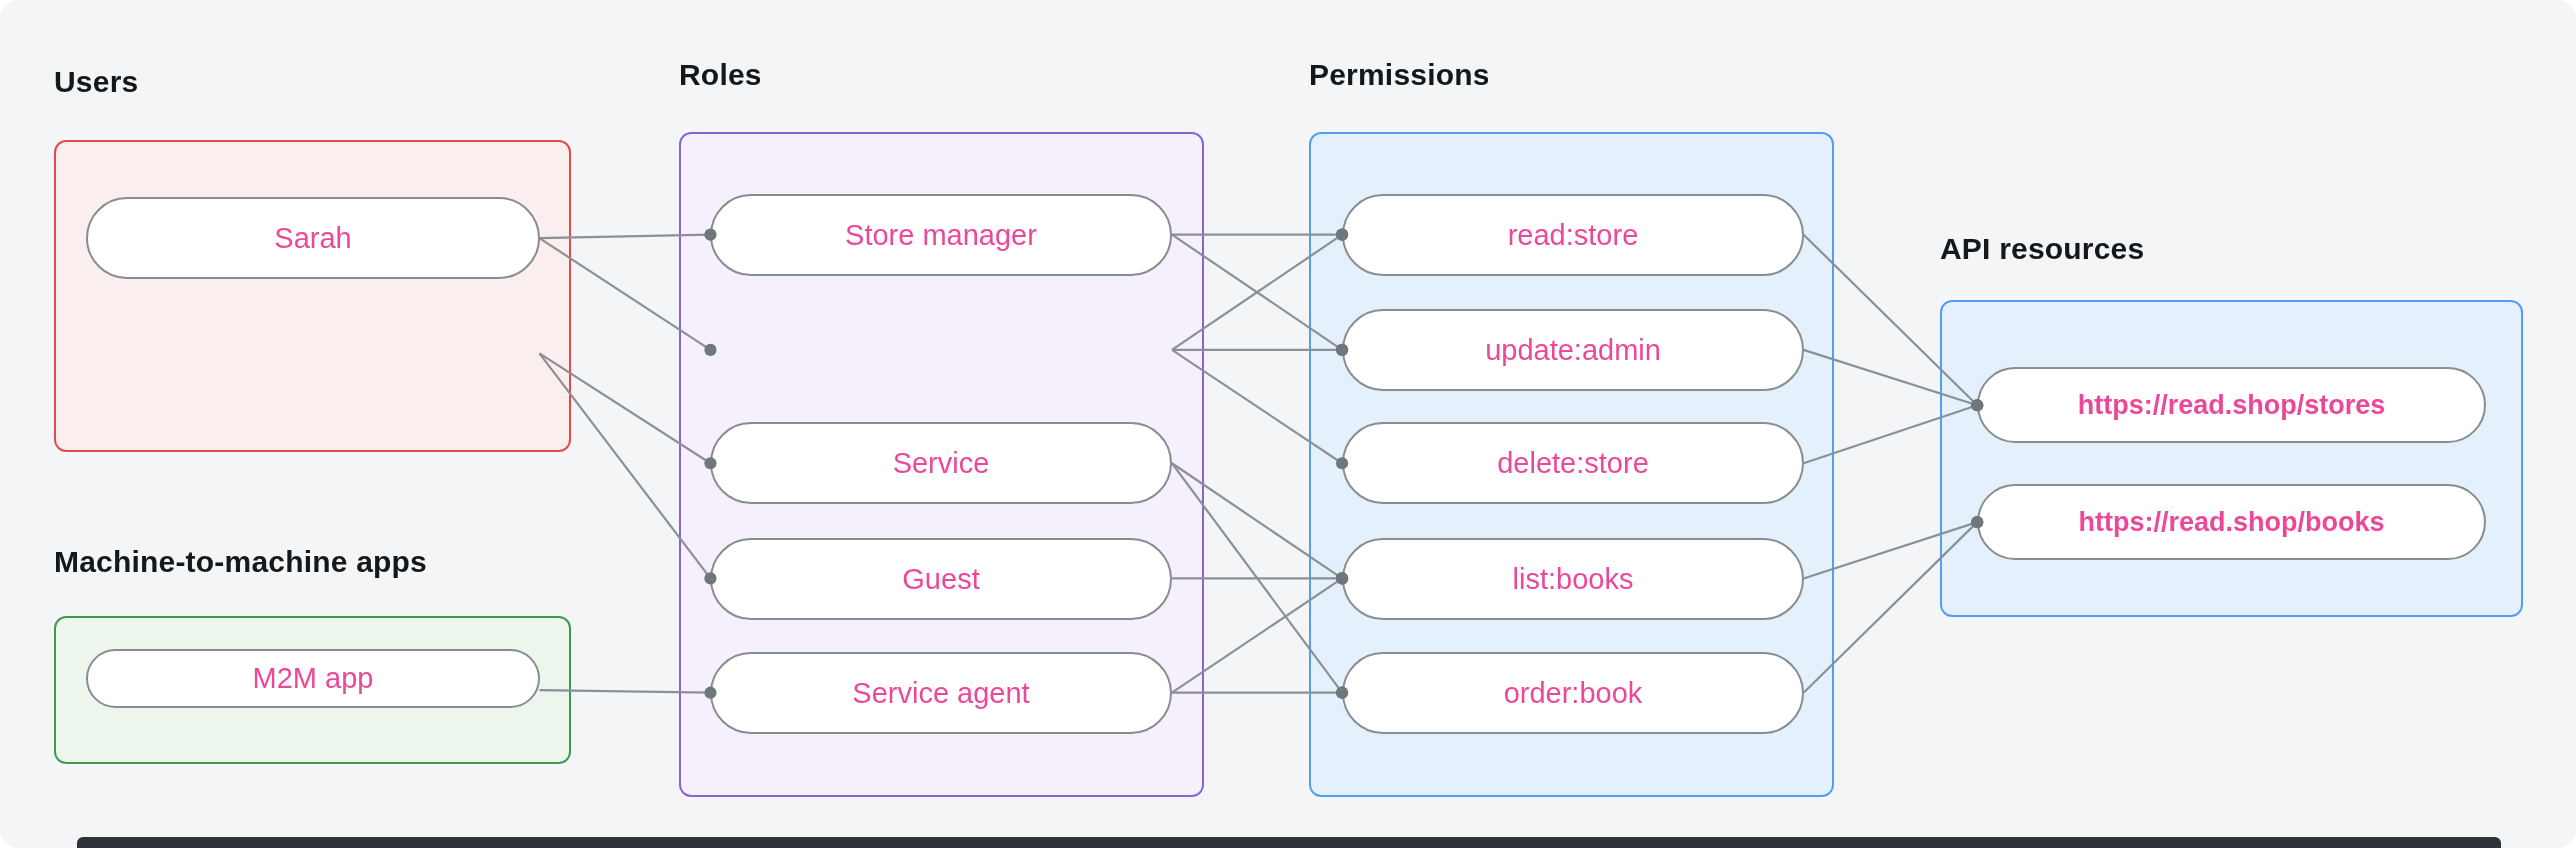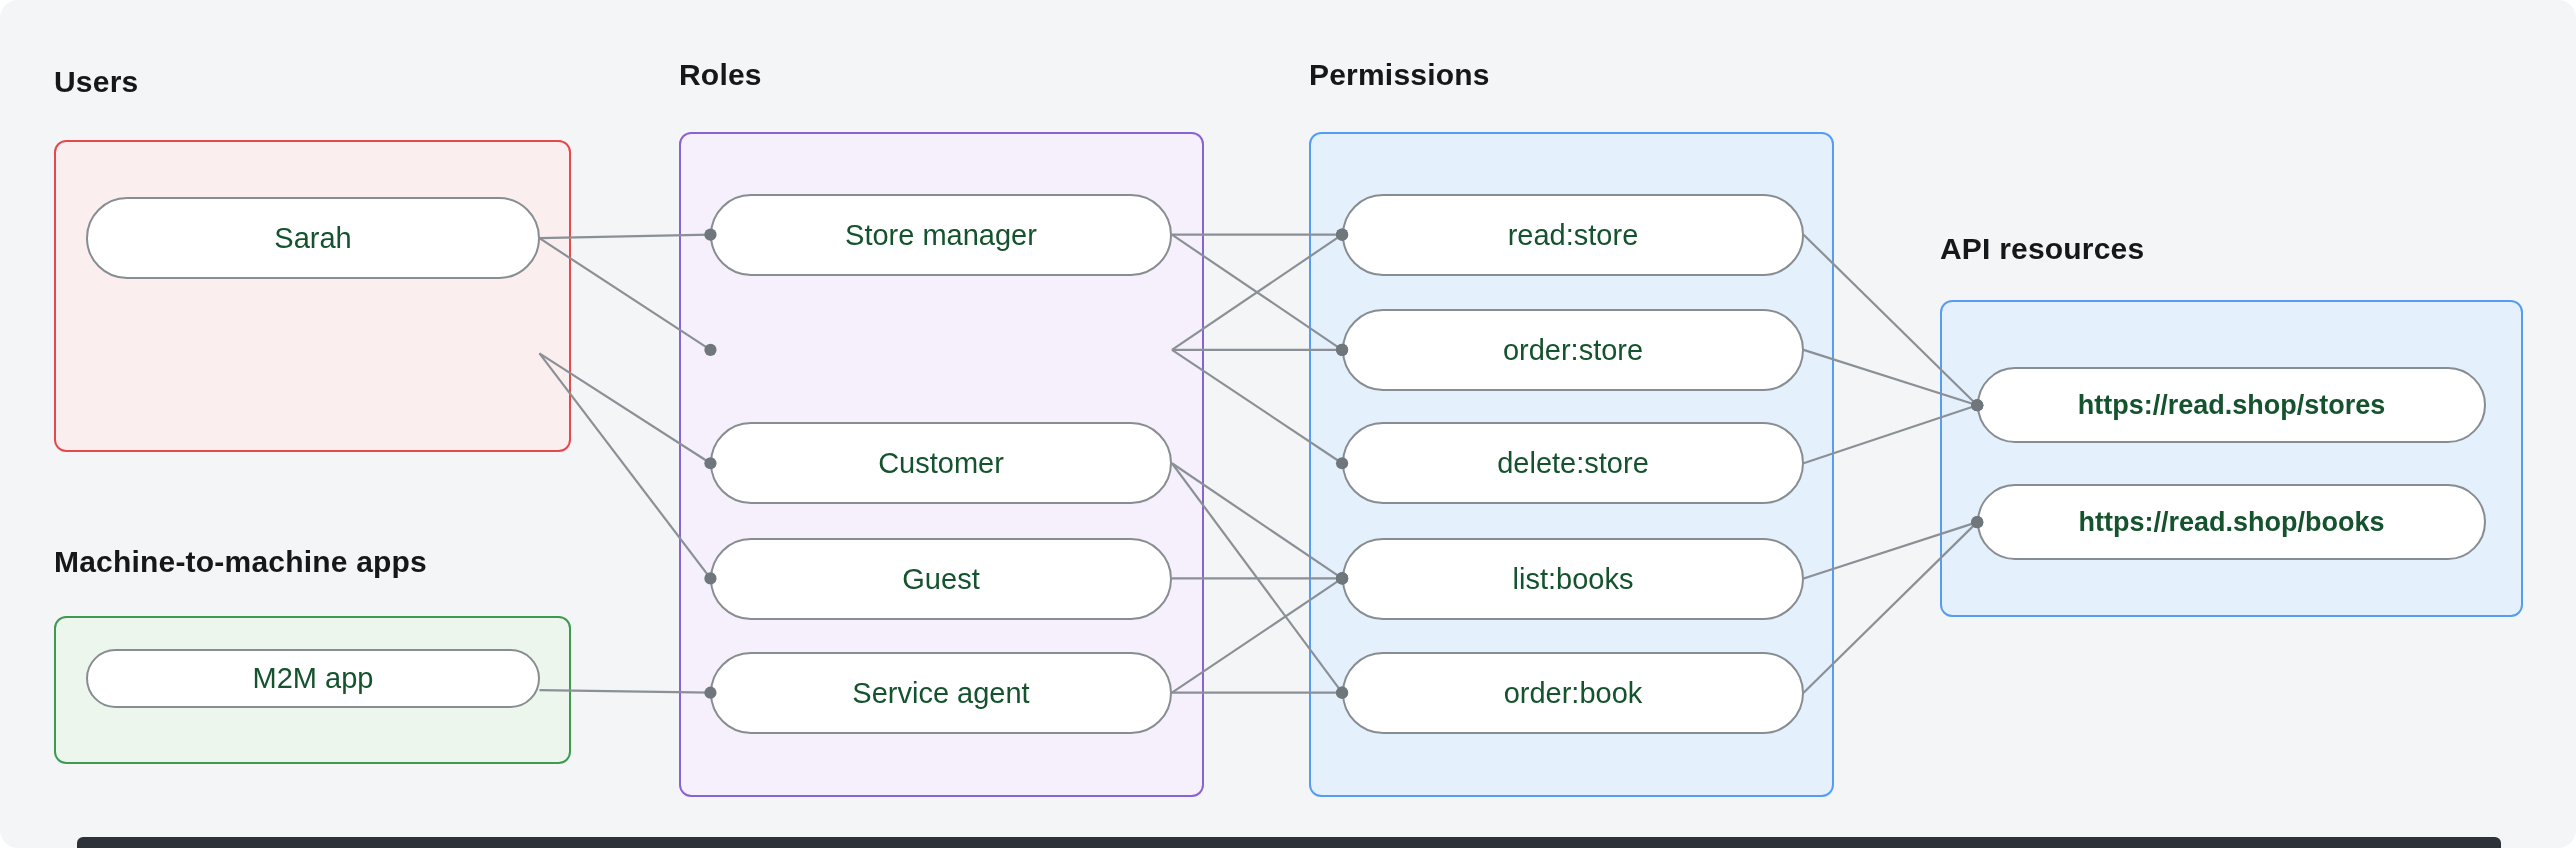--- a/index.html
+++ b/index.html
@@ -37,21 +37,21 @@
   .pill {
     position: absolute;
     box-sizing: border-box;
     background: #ffffff;
     border: 2.2px solid #878d91;
     border-radius: 61px;
     display: flex;
     align-items: center;
     justify-content: center;
     font-size: 29px;
-    color: #14532d;
+    color: #ec4899;
     z-index: 2;
     white-space: nowrap;
   }
   .pill.small { font-size: 27px; font-weight: bold; }
   #edges {
     position: absolute;
     left: 0; top: 0;
     width: 2576px;
     height: 848px;
     z-index: 3;
@@ -90,34 +90,34 @@
   </div>
 
   <div class="pill" style="left:86px; top:649px; width:454px; height:59px">
     <span>M2M app</span>
   </div>
 
   <div class="pill" style="left:710px; top:194px; width:462px; height:82px">
     <span>Store manager</span>
   </div>
   <div class="pill" style="left:710px; top:422px; width:462px; height:82px">
-    <span>Customer</span>
+    <span>Service</span>
   </div>
   <div class="pill" style="left:710px; top:652px; width:462px; height:82px">
     <span>Service agent</span>
   </div>
   <div class="pill" style="left:710px; top:538px; width:462px; height:82px">
     <span>Guest</span>
   </div>
 
   <div class="pill" style="left:1342px; top:194px; width:462px; height:82px">
     <span>read:store</span>
   </div>
   <div class="pill" style="left:1342px; top:309px; width:462px; height:82px">
-    <span>order:store</span>
+    <span>update:admin</span>
   </div>
   <div class="pill" style="left:1342px; top:422px; width:462px; height:82px">
     <span>delete:store</span>
   </div>
   <div class="pill" style="left:1342px; top:538px; width:462px; height:82px">
     <span>list:books</span>
   </div>
   <div class="pill" style="left:1342px; top:652px; width:462px; height:82px">
     <span>order:book</span>
   </div>

